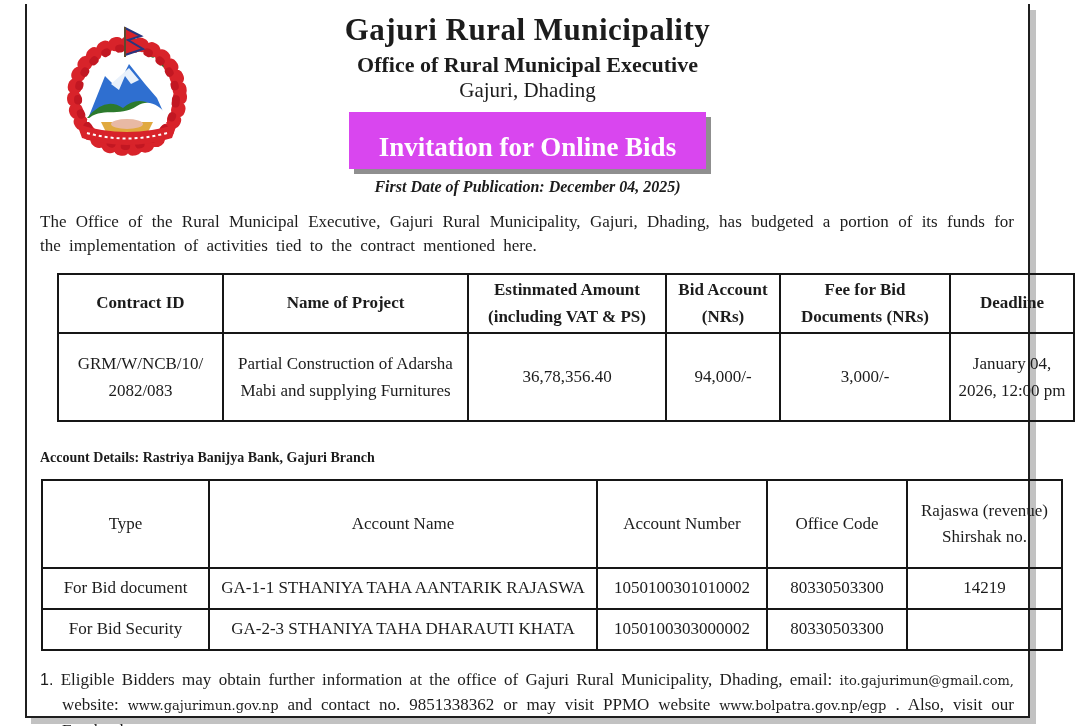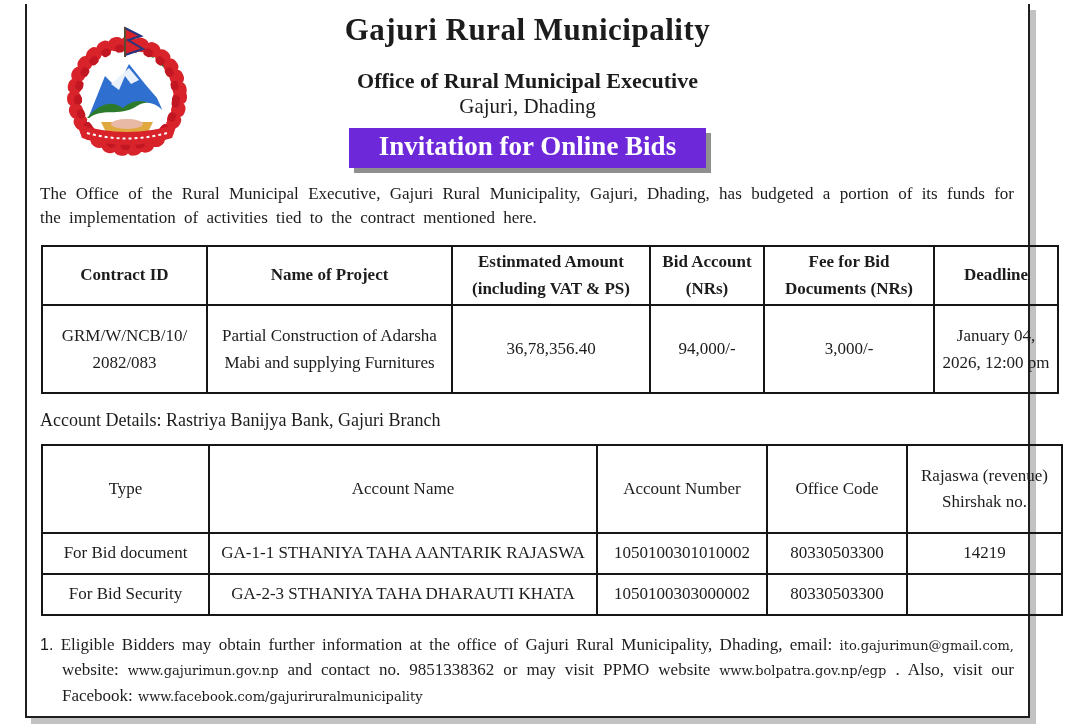--- a/index.html
+++ b/index.html
@@ -11,47 +11,47 @@
     width: 1005px; height: 714px;
     border: 2px solid #1f1f1f; border-top: none;
     background: #ffffff;
     box-shadow: 6px 6px 0 #c2c2c2;
   }
 
   
   .logo-wrap { position: absolute; left: 34px; top: 20px; width: 132px; height: 132px; }
   .header { text-align: center; padding-top: 8px; }
   .title { font-size: 31px; font-weight: bold; letter-spacing: 0.5px; }
-  .subtitle1 { font-size: 22px; font-weight: bold; margin-top: 20px; }
+  .subtitle1 { font-size: 22px; font-weight: bold; margin-top: 4px; }
   .subtitle2 { font-size: 21px; font-weight: normal; }
   .banner {
     display: inline-block; margin-top: 9px;
-    background: #6d28d9; color: #ffffff;
+    background: #d946ef; color: #ffffff;
     font-size: 27px; font-weight: bold;
-    padding: 3px 30px 6px 30px;
+    padding: 20px 30px 6px 30px;
     box-shadow: 5px 5px 0 #8f8f8f;
   }
   .pub-line { font-size: 16px; font-weight: bold; font-style: italic; margin-top: 9px; }
 
   
   .intro {
     margin: 14px 14px 0 13px;
     font-size: 17px; line-height: 1.42;
     text-align: justify; word-spacing: 4px;
   }
 
   
   table { border-collapse: collapse; table-layout: fixed; }
   td, th { border: 2px solid #161616; text-align: center; vertical-align: middle; font-size: 17px; padding: 2px 6px; }
 
-  .contract-table { width: 1016px; margin: 15px 0 0 14px; }
+  .contract-table { width: 1016px; margin: 15px 0 0 30px; }
   .contract-table th { font-weight: bold; height: 55px; line-height: 1.55; }
   .contract-table td { height: 88px; line-height: 1.6; }
 
-  .account-label { margin: 16px 0 0 13px; font-size: 18px; font-weight: normal; }
+  .account-label { margin: 28px 0 0 13px; font-size: 14px; font-weight: bold; }
 
   .account-table { width: 1020px; margin: 13px 0 0 14px; padding-left: 32px; }
   .account-table th { font-weight: normal; height: 88px; line-height: 1.55; }
   .account-table td { height: 41px; border-radius: 11px; }
 
   
   .note {
     margin: 16px 14px 0 13px;
     font-size: 17px; line-height: 1.5;
     text-align: justify; word-spacing: 1px;
@@ -94,20 +94,21 @@
     </svg>
   </div>
 
   <div class="header">
     <div class="title">Gajuri Rural Municipality</div>
     <div class="subtitle1">Office of Rural Municipal Executive</div>
     <div class="subtitle2">Gajuri, Dhading</div>
     <div>
       <span class="banner">Invitation for Online Bids</span>
     </div>
+    <div class="pub-line">First Date of Publication: December 04, 2025)</div>
   </div>
 
   <div class="intro">The Office of the Rural Municipal Executive, Gajuri Rural Municipality, Gajuri, Dhading, has budgeted a portion of its funds for the implementation of activities tied to the contract mentioned here.</div>
 
   <table class="contract-table">
     <colgroup>
       <col style="width:165px">
         <col style="width:245px">
         <col style="width:198px">
       <col style="width:114px">

